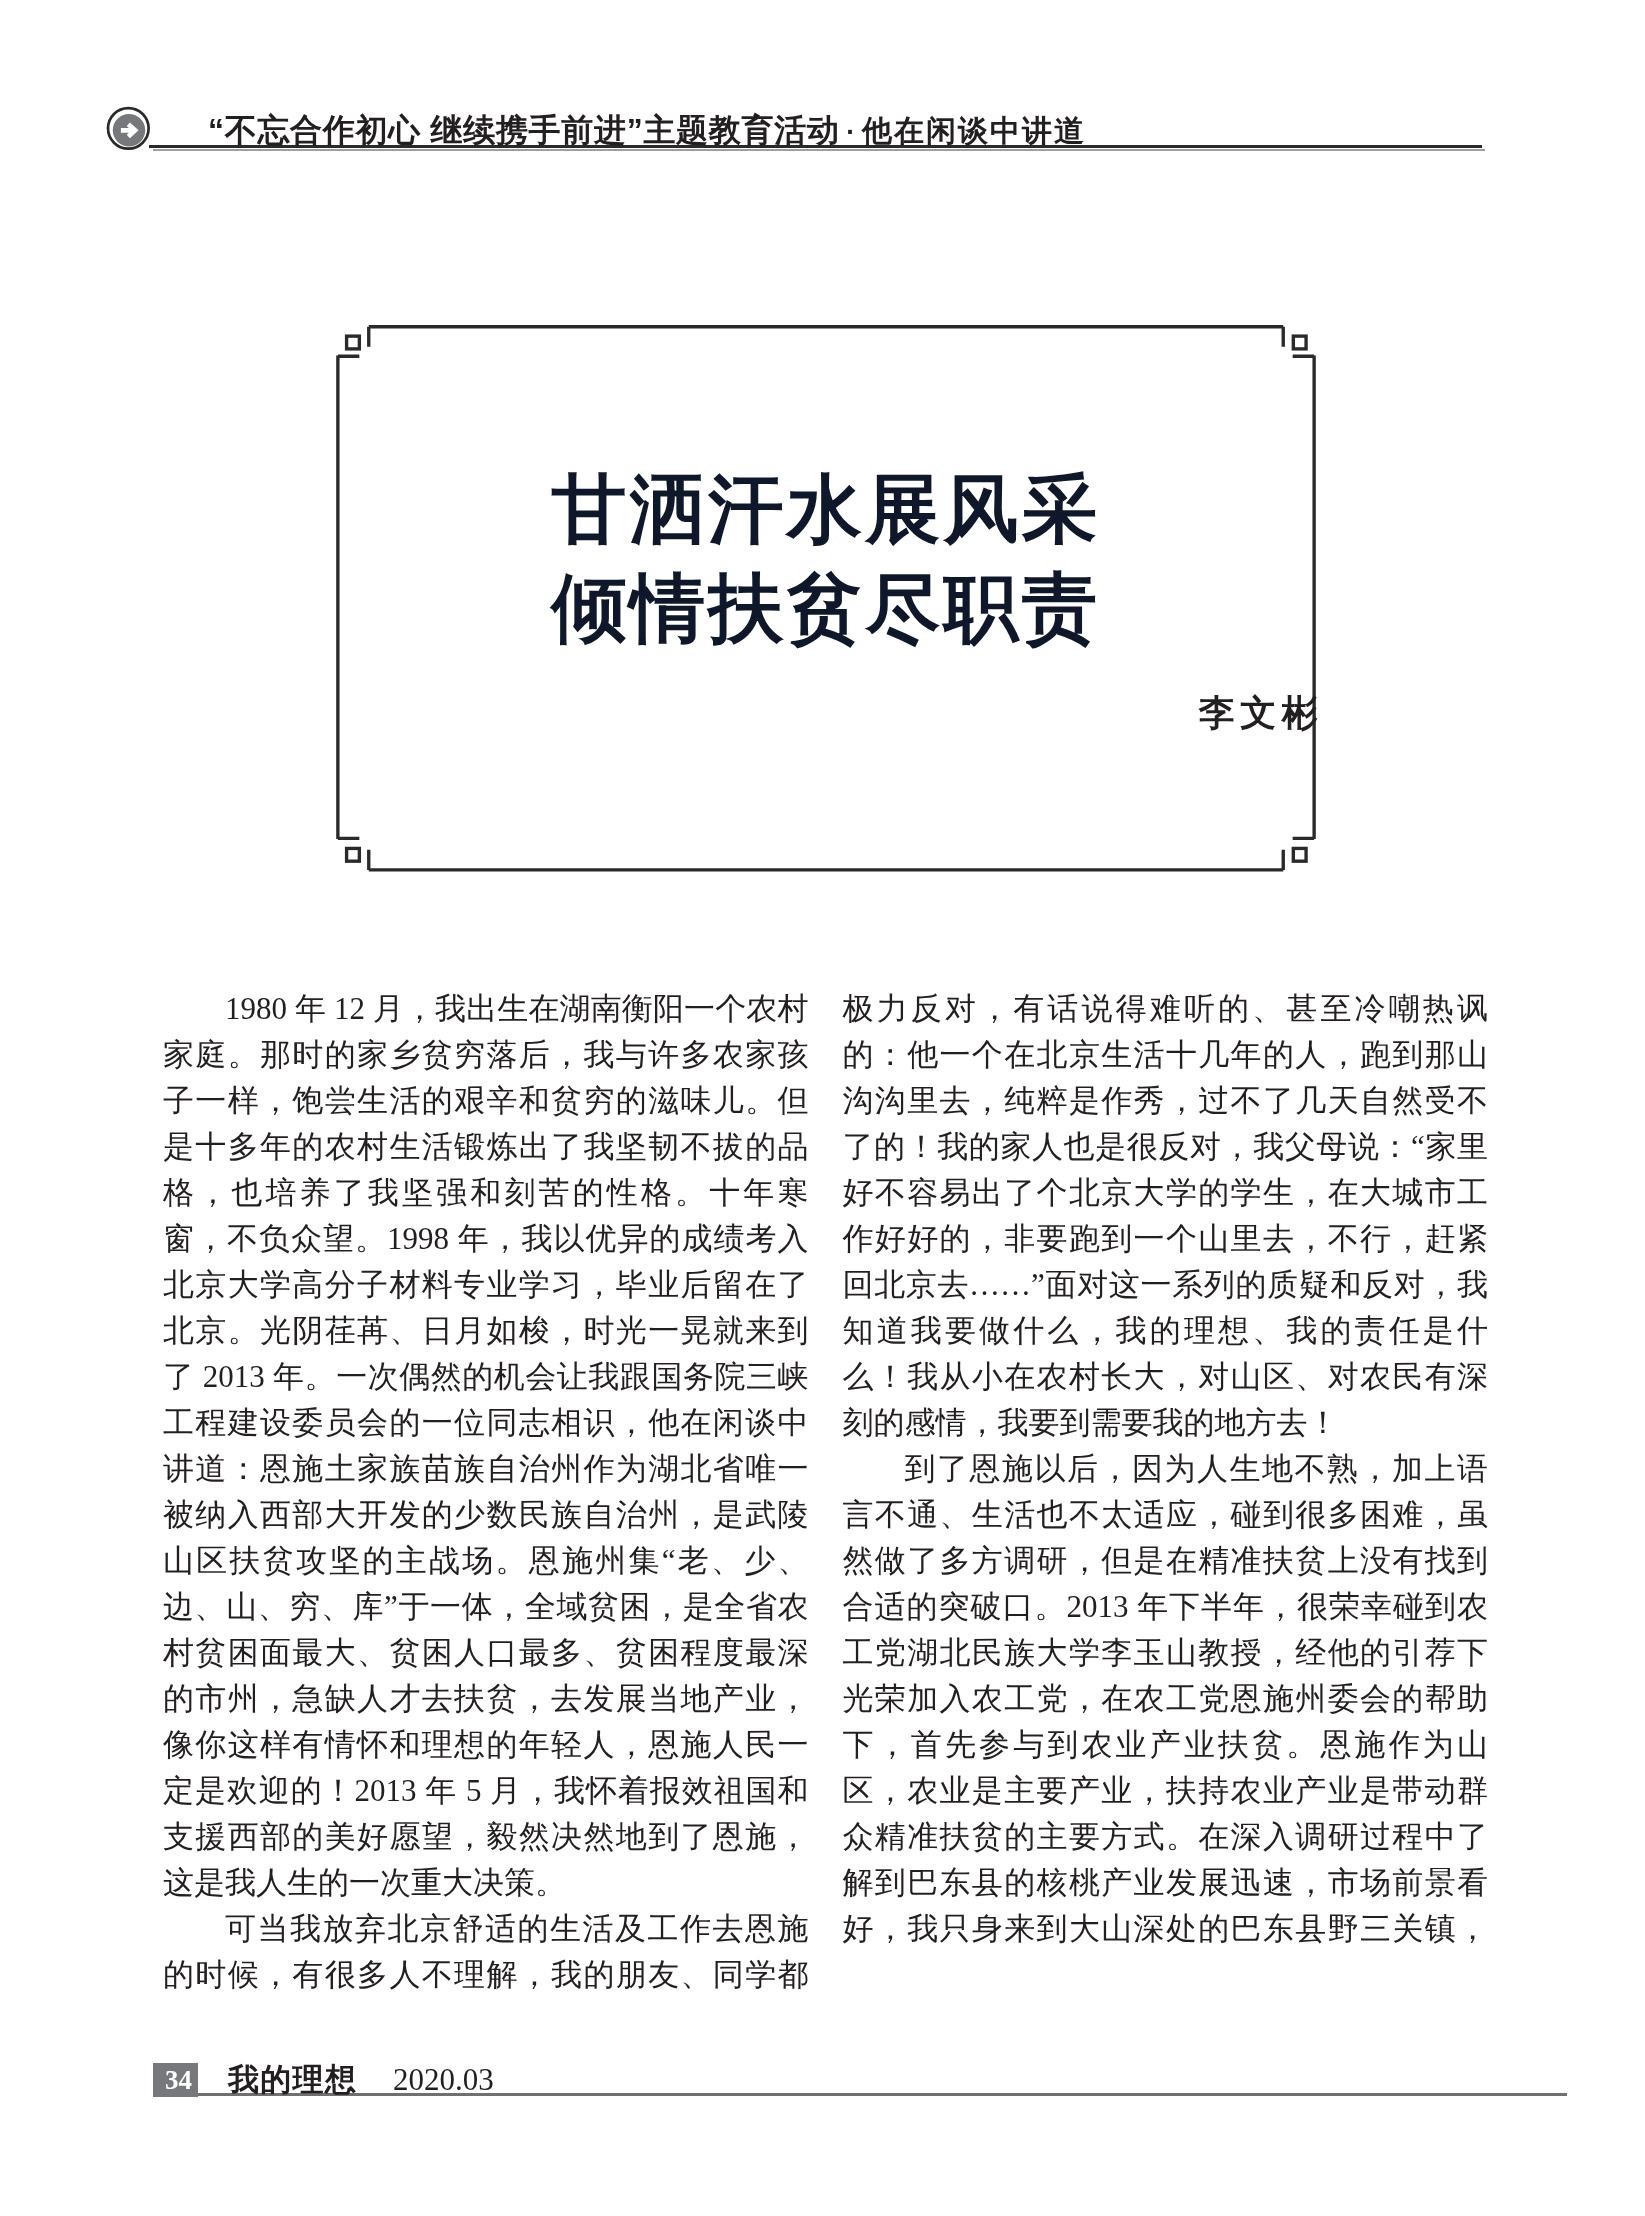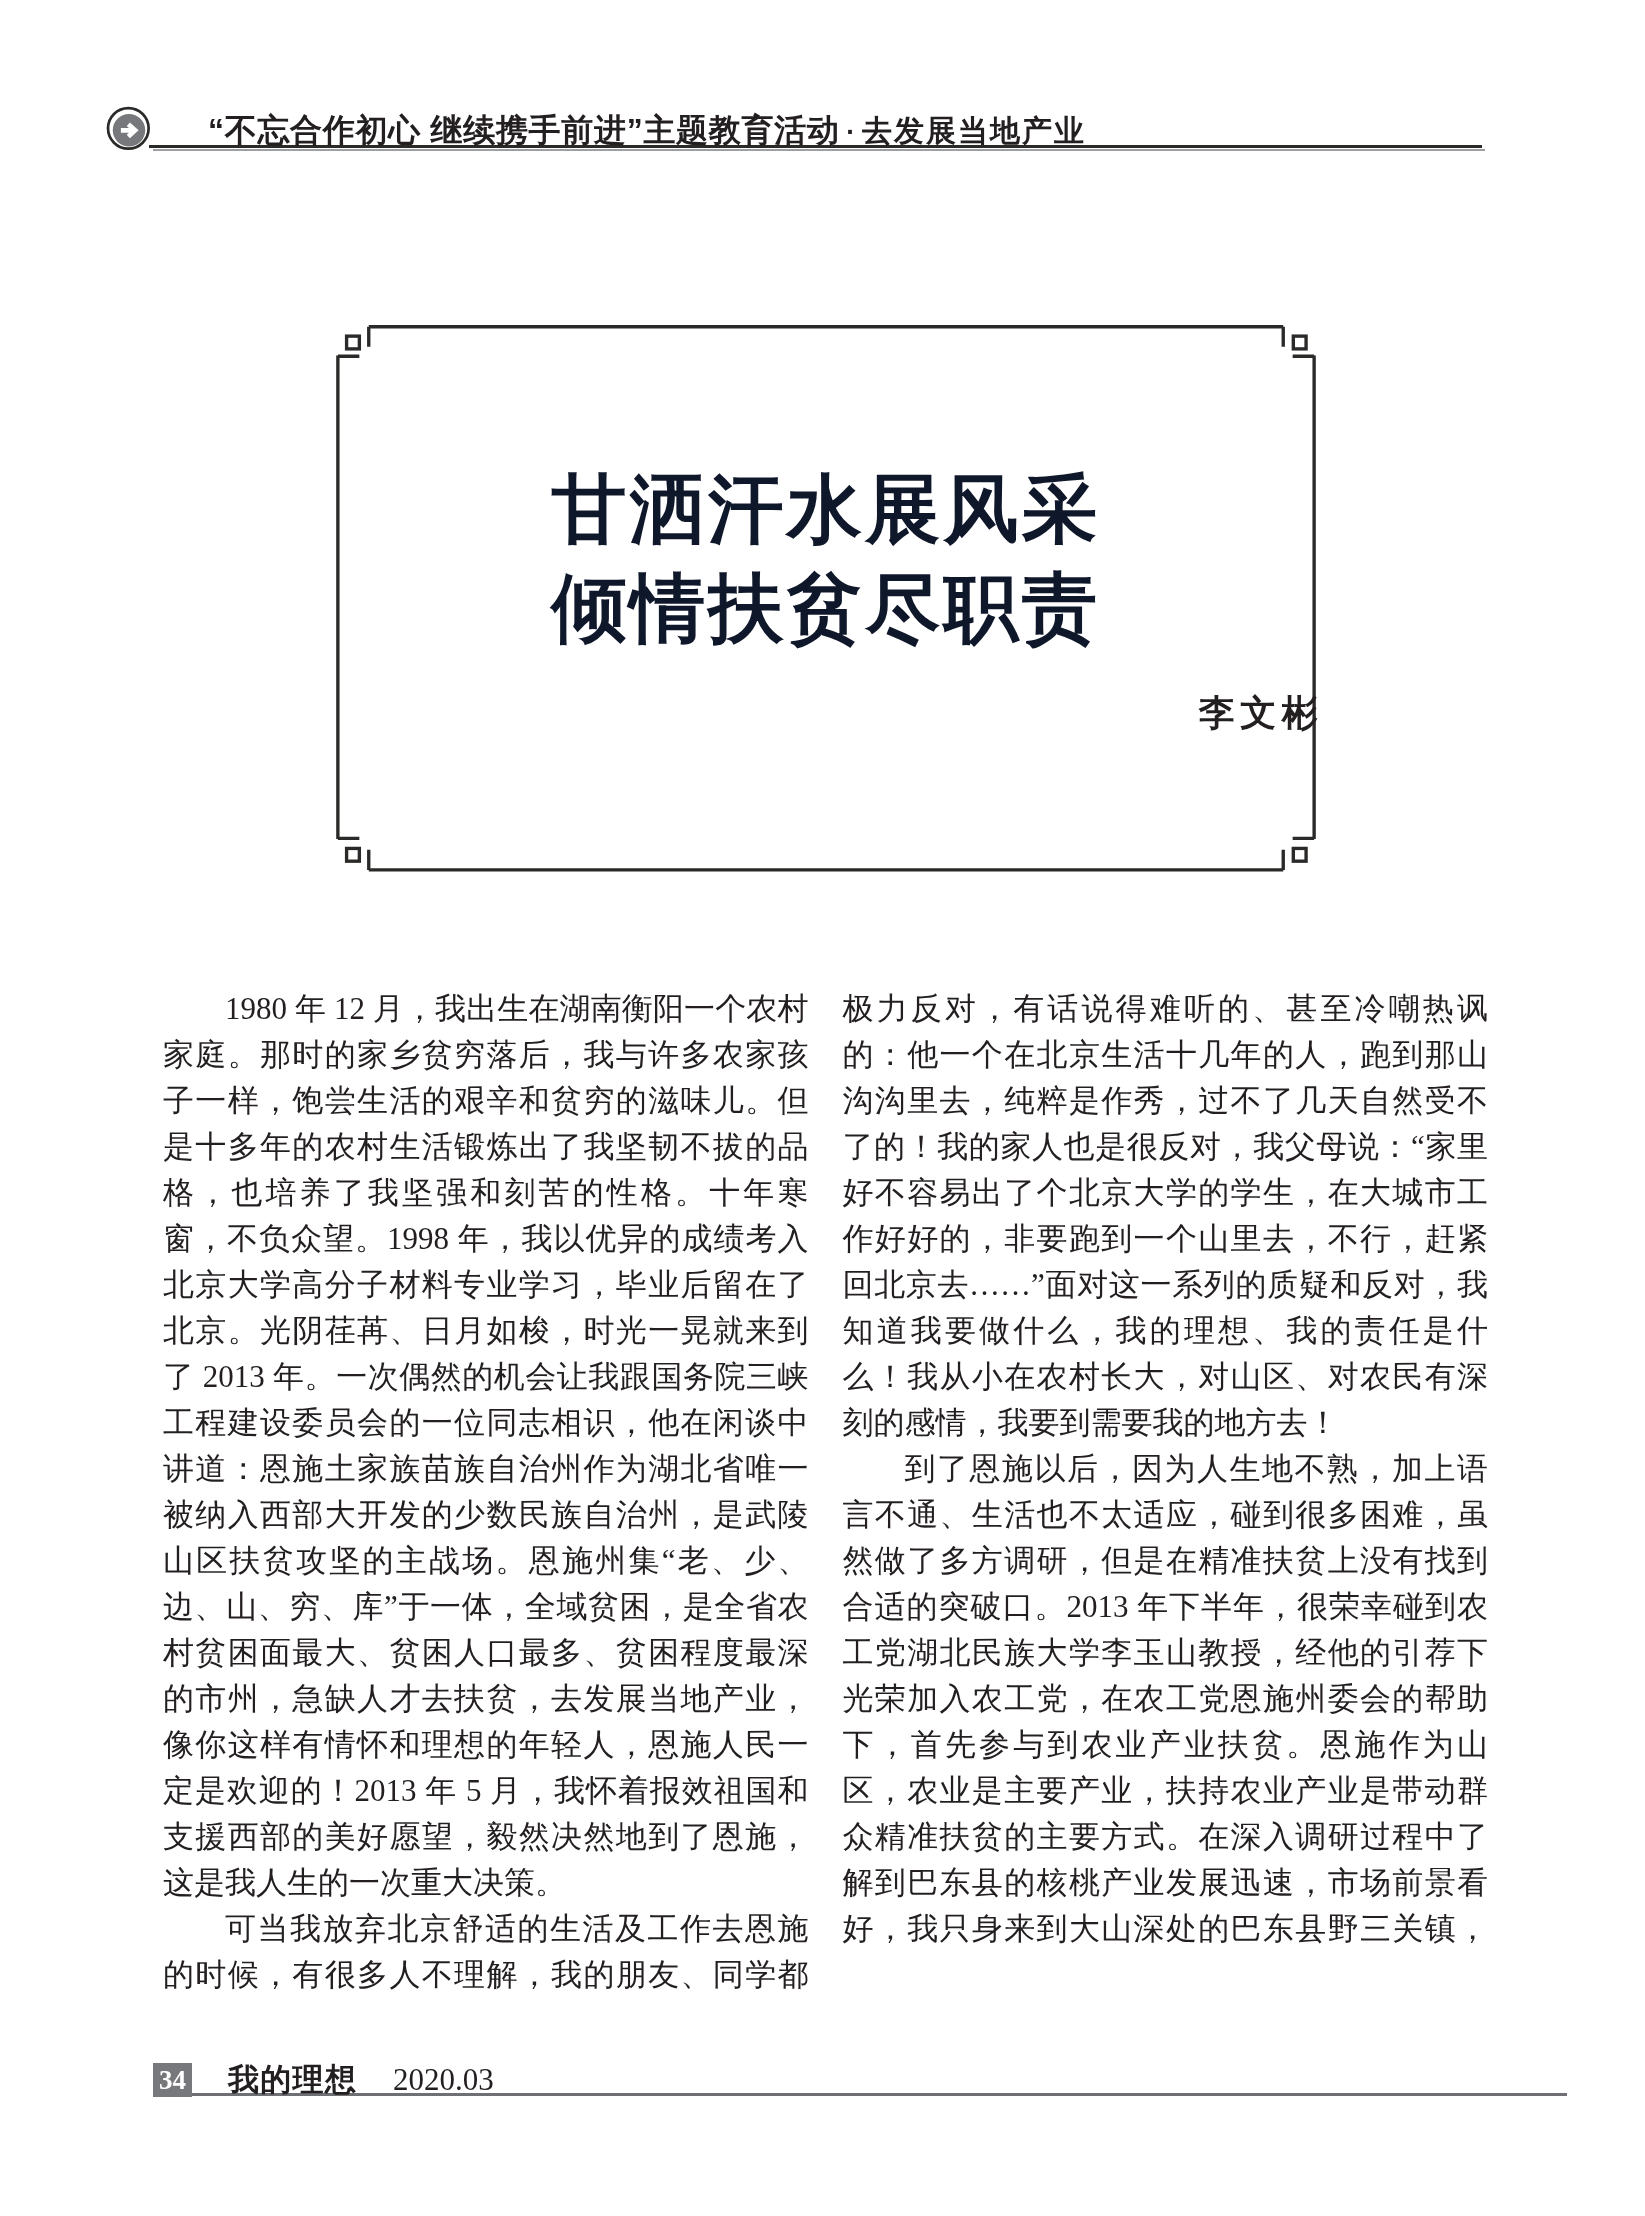--- a/index.html
+++ b/index.html
@@ -49,21 +49,21 @@
     column-count:2;column-gap:34px;overflow:hidden;
     font-size:31px;line-height:46px;text-align:justify;
     word-break:break-all;color:#231f20;
   }
   .body-cols p{margin:0;text-indent:2em;}
   
   .pg-box{
     position:absolute;left:153px;top:2063px;width:39px;height:34px;
     background:#77787b;color:#ffffff;text-align:center;
     font-family:"Liberation Serif","DejaVu Serif",serif;
-    font-weight:bold;font-size:27px;line-height:34px;
+    font-weight:bold;font-size:27px;line-height:34px;padding-left:6px;
   }
   .ft-rule{position:absolute;left:192px;top:2093px;width:1375px;height:3.4px;background:#6f7073;}
   .ft-journal{
     position:absolute;left:228px;top:2063px;height:34px;line-height:34px;
     font-family:"Liberation Sans","DejaVu Sans",sans-serif;
     font-weight:bold;font-size:31px;color:#231f20;letter-spacing:1.3px;
   }
   .ft-issue{
     position:absolute;left:393px;top:2063px;height:34px;line-height:34px;
     font-family:"Liberation Serif","DejaVu Serif",serif;
@@ -77,21 +77,21 @@
   <div class="hdr-rule-gray"></div>
   <div class="hdr-rule-black"></div>
 
   <svg class="hdr-icon" viewBox="0 0 68 68">
     <circle cx="33" cy="33" r="30" fill="#ffffff" stroke="#2b2a29" stroke-width="4"></circle>
     <circle cx="34" cy="36" r="24" fill="#77787b"></circle>
     <path d="M22 36 H40 M33 27 L43 36 L33 45" fill="none" stroke="#ffffff" stroke-width="7" stroke-linecap="butt"></path>
   </svg>
 
   <div class="hdr-text">
-    <span class="bold-part">“不忘合作初心 继续携手前进”主题教育活动</span><span class="dot-part">·</span><span class="kai-part">去发展当地产业</span>
+    <span class="bold-part">“不忘合作初心 继续携手前进”主题教育活动</span><span class="dot-part">·</span><span class="kai-part">他在闲谈中讲道</span>
   </div>
 </div>
 
 <div>
   <svg class="frame-svg" viewBox="0 0 1480 840">
     <g fill="none" stroke="#2b2a29" stroke-width="5">
 
       <path d="M59 13 H1421 M59 13 V43 M1421 13 V43"></path>
       <path d="M59 822 H1421 M59 822 V792 M1421 822 V792"></path>
 

